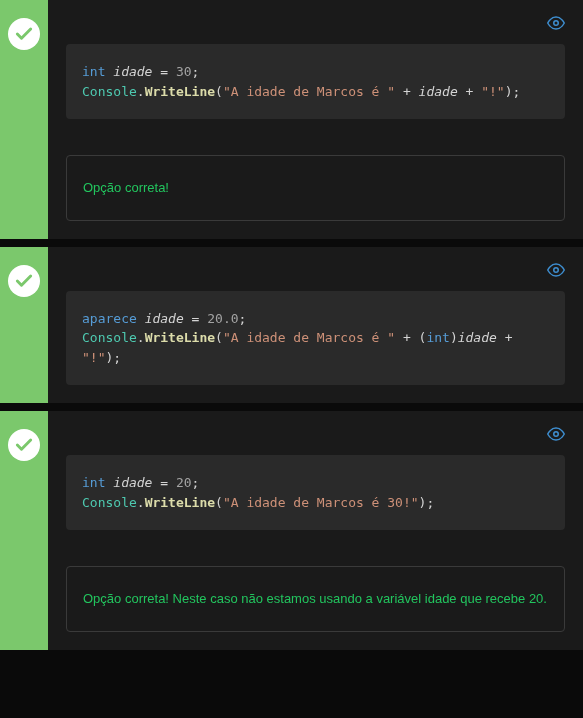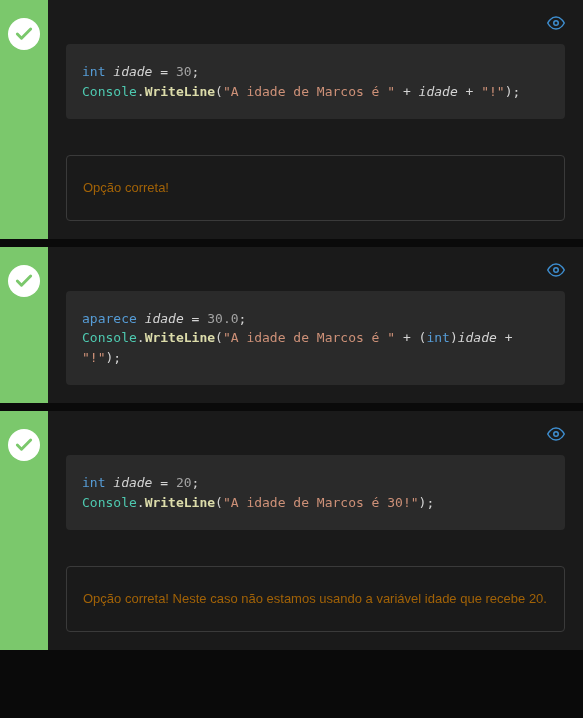--- a/index.html
+++ b/index.html
@@ -73,21 +73,21 @@
     .method { color: #dcdcaa; font-weight: bold; }
     .str { color: #ce9178; }
     .punct { color: #d4d4d4; }
     .paren { color: #d4d4d4; }
     .cast { color: #569cd6; }
     .feedback-box {
       border: 1px solid #3a3a3a;
       border-radius: 4px;
       padding: 22px 16px;
       margin-top: 36px;
-      color: #a16207;
+      color: #22c55e;
       font-size: 13px;
       line-height: 1.5;
     }
   </style>
 </head>
 <body>
 
 <div id="options-container">
     <div class="option-card">
       <div class="status-bar">
@@ -113,21 +113,21 @@
           <span class="check-icon"><svg viewBox="0 0 24 24" fill="none" stroke="#7bc86c" stroke-width="3.5" stroke-linecap="round" stroke-linejoin="round">
               <polyline points="20 6 9 17 4 12"></polyline>
             </svg></span>
         </div>
       </div>
       <div class="content-area">
         <span class="eye-icon"><svg viewBox="0 0 24 24" fill="none" stroke="currentColor" stroke-width="2" stroke-linecap="round" stroke-linejoin="round">
             <path d="M1 12s4-8 11-8 11 8 11 8-4 8-11 8-11-8-11-8z"></path>
             <circle cx="12" cy="12" r="3"></circle>
           </svg></span>
-        <div class="code-block"><span class="kw">aparece</span> <span class="var">idade</span> <span class="op">=</span> <span class="num">30.0</span><span class="punct">;</span>
+        <div class="code-block"><span class="kw">aparece</span> <span class="var">idade</span> <span class="op">=</span> <span class="num">20.0</span><span class="punct">;</span>
 <span class="cls">Console</span><span class="punct">.</span><span class="method">WriteLine</span><span class="paren">(</span><span class="str">"A idade de Marcos é "</span> <span class="op">+</span> <span class="paren">(</span><span class="cast">int</span><span class="paren">)</span><span class="var">idade</span> <span class="op">+</span> <span class="str">"!"</span><span class="paren">)</span><span class="punct">;</span></div>
       </div>
     </div>
     <div class="option-card">
       <div class="status-bar">
         <div class="check-circle">
           <span class="check-icon"><svg viewBox="0 0 24 24" fill="none" stroke="#7bc86c" stroke-width="3.5" stroke-linecap="round" stroke-linejoin="round">
               <polyline points="20 6 9 17 4 12"></polyline>
             </svg></span>
         </div>

